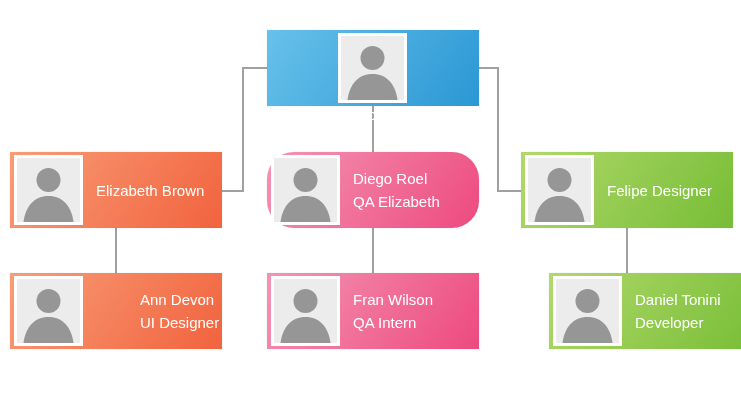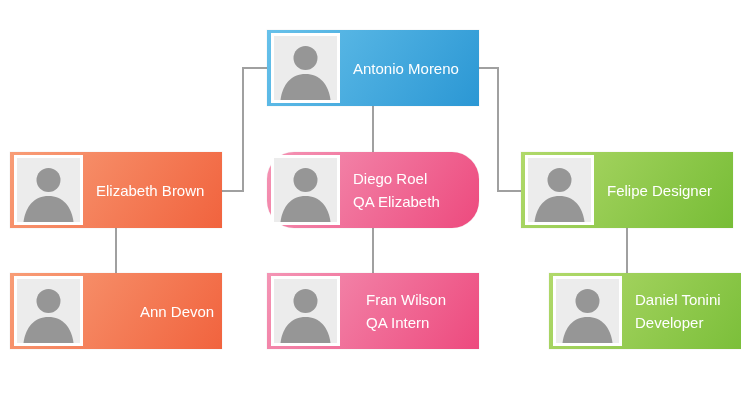--- a/index.html
+++ b/index.html
@@ -35,21 +35,21 @@
     font-weight:400;
     white-space:nowrap;
   }
   .name,.role{display:block;}
   
   .pos-r1c2{left:267px;top:30px;}
   .pos-r2c1{left:10px; top:152px;}
   .pos-r2c2{left:267px;top:152px;}
   .pos-r2c3{left:521px;top:152px;}
   .pos-r3c1{left:10px; top:273px;}
-  .pos-r3c2{left:267px;top:273px;gap:13px;}
+  .pos-r3c2{left:267px;top:273px;}
   .pos-r3c3{left:521px;top:273px;margin-left:28px;}
   
   .connector{position:absolute;background:#a0a0a0;}
   .c-root-mid   {left:372px;top:106px;width:2px;height:46px;}
   .c-left-arm   {left:242px;top:67px; width:25px;height:2px;}
   .c-left-drop  {left:242px;top:67px; width:2px; height:125px;}
   .c-left-stub  {left:222px;top:190px;width:22px;height:2px;}
   .c-right-arm  {left:479px;top:67px; width:20px;height:2px;}
   .c-right-drop {left:497px;top:67px; width:2px; height:125px;}
   .c-right-stub {left:497px;top:190px;width:24px;height:2px;}
@@ -66,21 +66,21 @@
   <div class="connector c-left-arm" style="background: rgb(160, 160, 160);"></div>
   <div class="connector c-left-drop" style="background: rgb(160, 160, 160);"></div>
   <div class="connector c-left-stub" style="background: rgb(160, 160, 160);"></div>
   <div class="connector c-right-arm" style="background: rgb(160, 160, 160);"></div>
   <div class="connector c-right-drop" style="background: rgb(160, 160, 160);"></div>
   <div class="connector c-right-stub" style="background: rgb(160, 160, 160);"></div>
   <div class="connector c-col1-v" style="background: rgb(160, 160, 160);"></div>
   <div class="connector c-col2-v" style="background: rgb(160, 160, 160);"></div>
   <div class="connector c-col3-v" style="background: rgb(160, 160, 160);"></div>
 
-  <div class="node pos-r1c2" style="background: linear-gradient(125deg, rgb(103, 193, 234), rgb(43, 151, 212));">
+  <div class="node pos-r1c2" style="background: linear-gradient(125deg, rgb(103, 193, 234), rgb(43, 151, 212)); flex-direction: column;">
     <div class="avatar">
       <svg viewBox="0 0 62 64">
           <rect width="62" height="64" fill="#ececec"></rect>
           <circle cx="31" cy="22" r="12" fill="#969696"></circle>
           <path d="M31 38 C17 38 8 48 6 64 L56 64 C54 48 45 38 31 38 Z" fill="#969696"></path>
         </svg>
     </div>
     <div class="node-text">
       <span class="name">Antonio Moreno</span>
     </div>
@@ -129,20 +129,21 @@
   <div class="node pos-r3c1" style="background: linear-gradient(125deg, rgb(248, 157, 119), rgb(241, 99, 62)); gap: 44px;">
     <div class="avatar">
       <svg viewBox="0 0 62 64">
           <rect width="62" height="64" fill="#ececec"></rect>
           <circle cx="31" cy="22" r="12" fill="#969696"></circle>
           <path d="M31 38 C17 38 8 48 6 64 L56 64 C54 48 45 38 31 38 Z" fill="#969696"></path>
         </svg>
     </div>
     <div class="node-text">
       <span class="name">Ann Devon</span>
+      <span class="role">UI Designer</span>
     </div>
   </div>
 
   <div class="node pos-r3c2" style="background: linear-gradient(125deg, rgb(244, 149, 181), rgb(237, 74, 126));">
     <div class="avatar">
       <svg viewBox="0 0 62 64">
           <rect width="62" height="64" fill="#ececec"></rect>
           <circle cx="31" cy="22" r="12" fill="#969696"></circle>
           <path d="M31 38 C17 38 8 48 6 64 L56 64 C54 48 45 38 31 38 Z" fill="#969696"></path>
         </svg>

